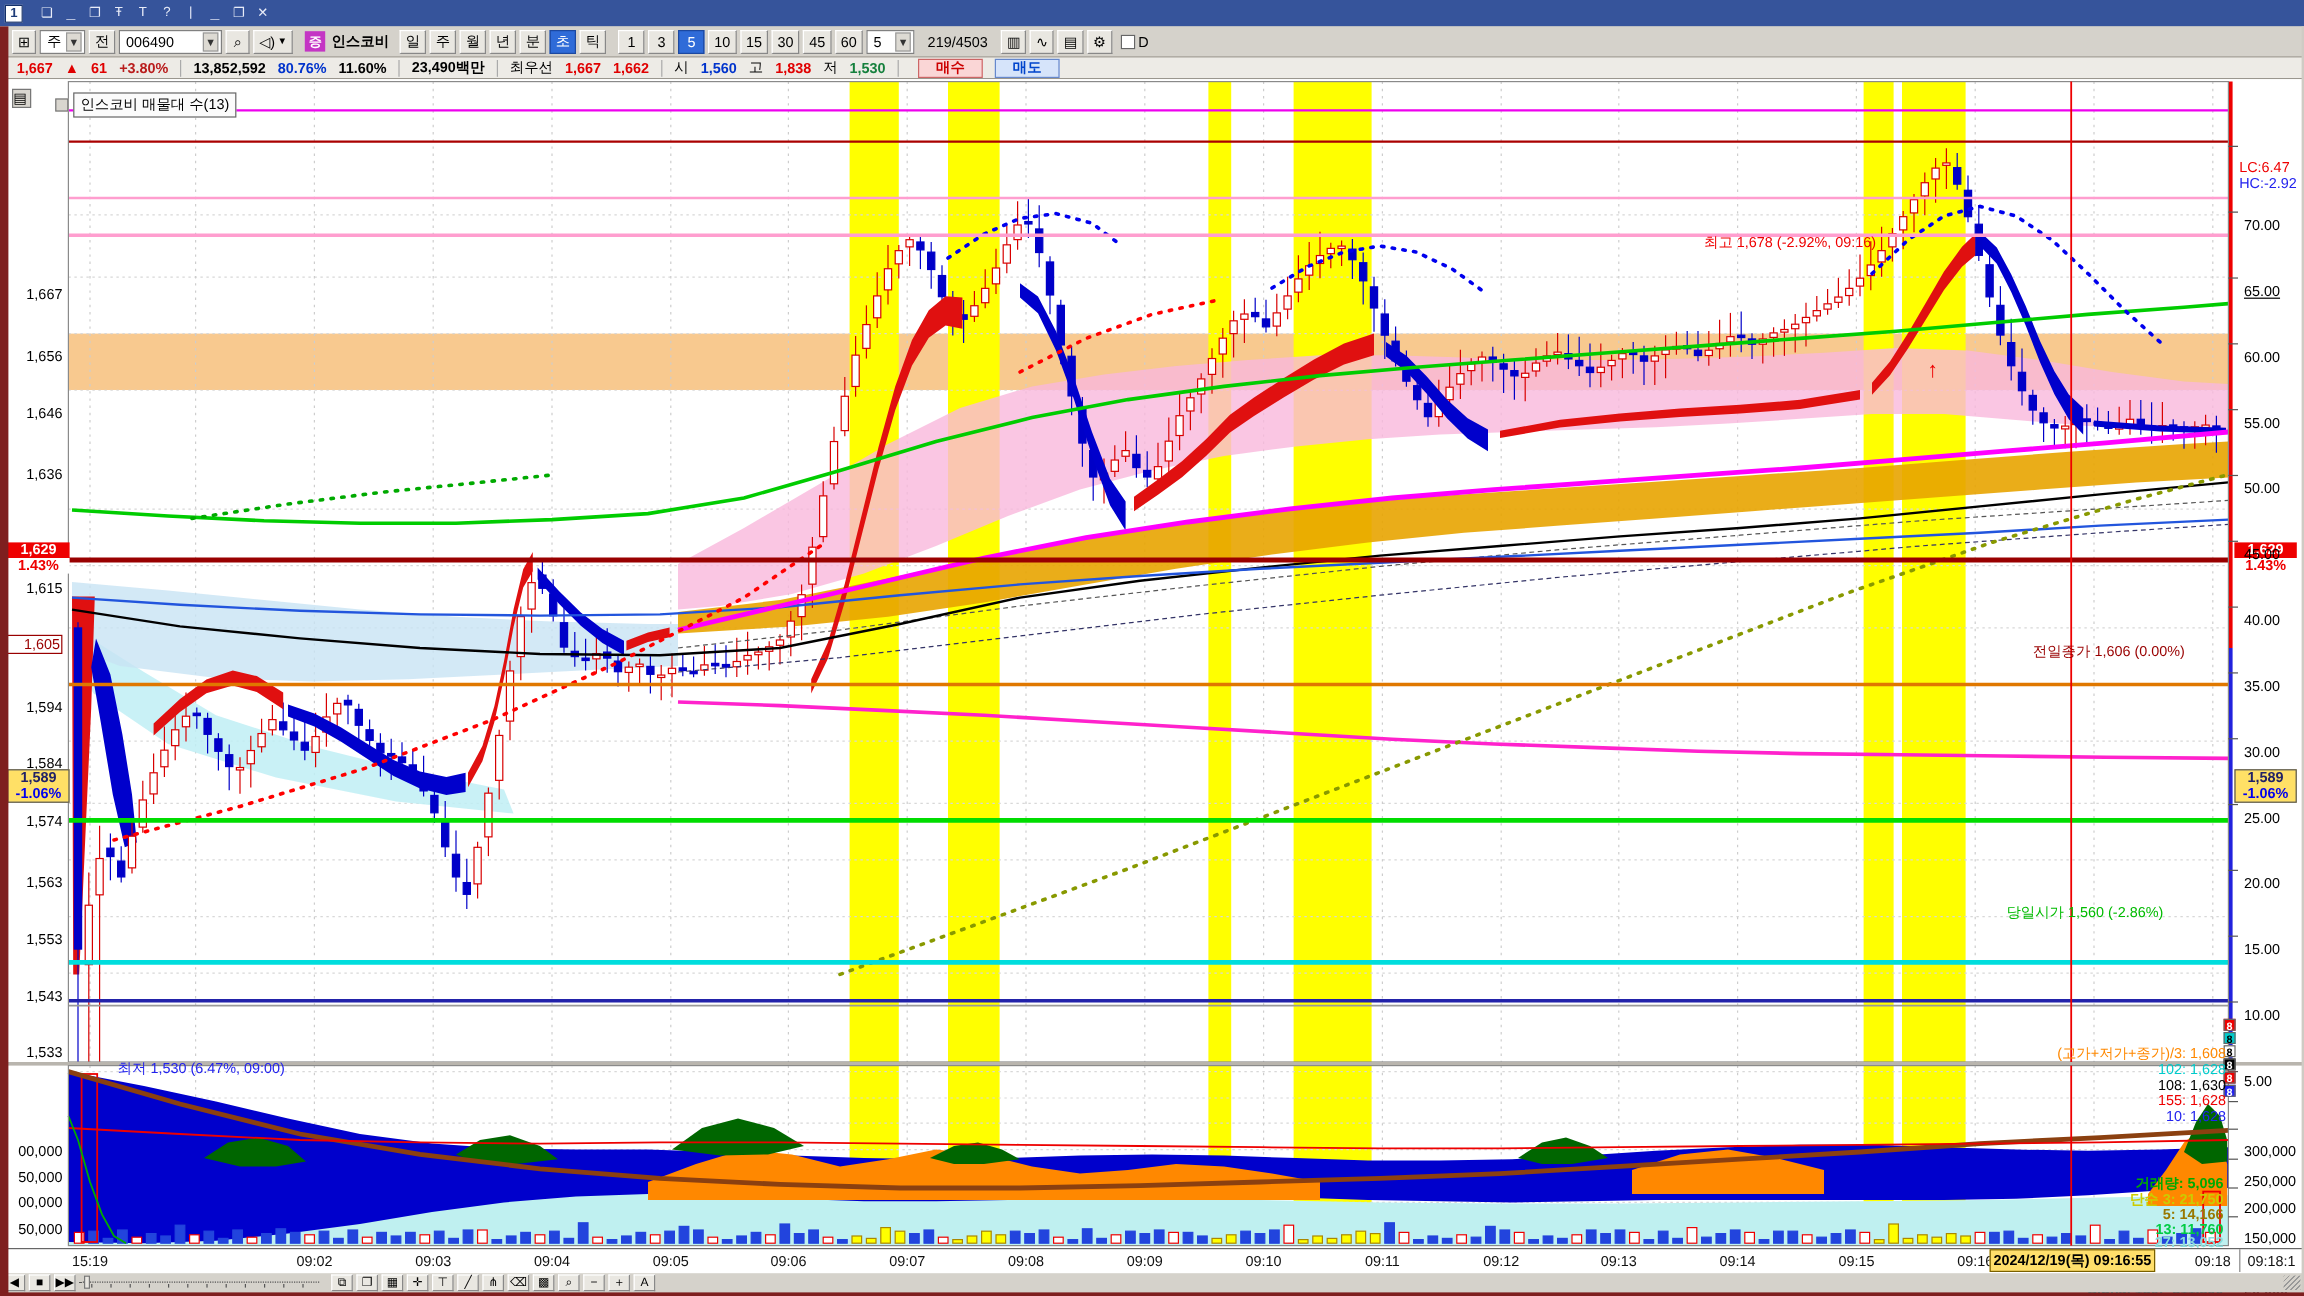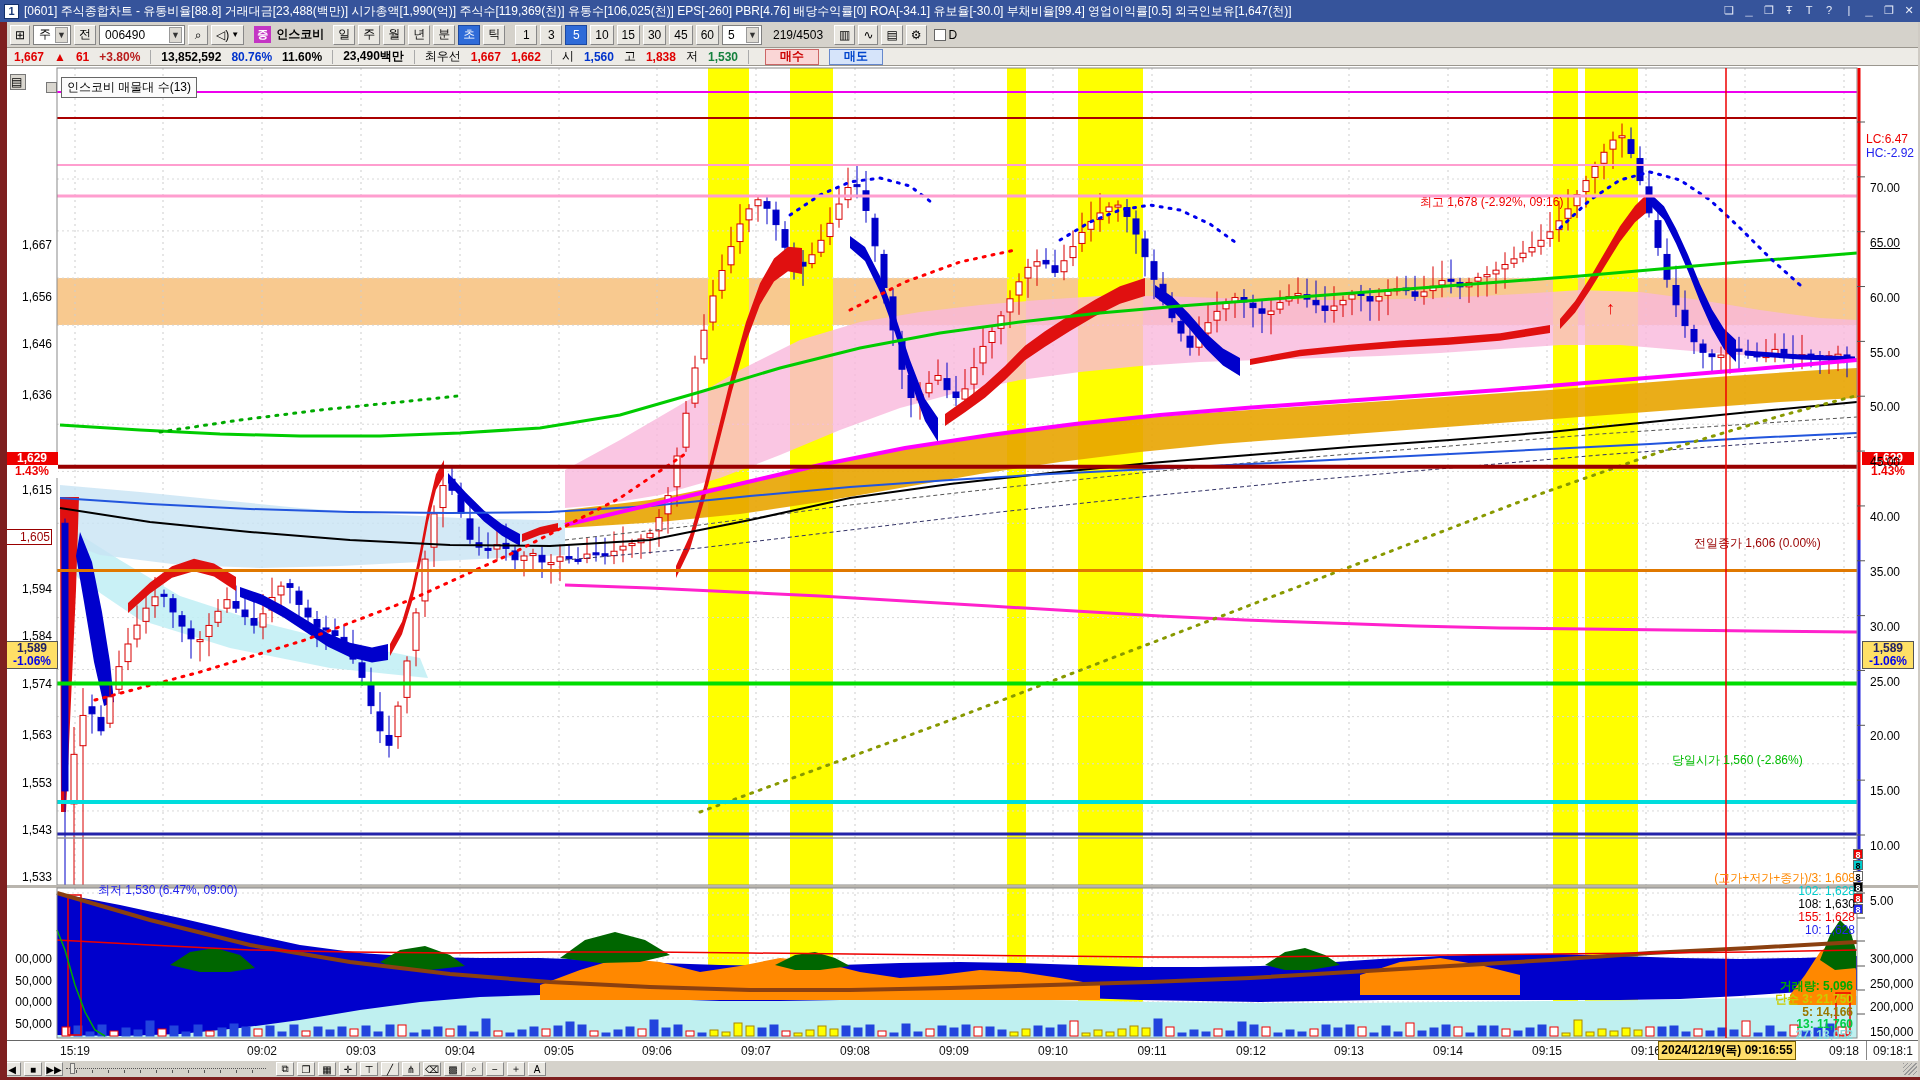--- a/index.html
+++ b/index.html
@@ -55,21 +55,20 @@
   .etag{position:absolute;width:10px;height:10px;font-size:9px;line-height:10px;text-align:center;font-weight:bold;}
   svg{position:absolute;}
 </style>
 </head>
 <body>
 
 <div class="screen">
 
   <div class="abs titlebar">
     <div class="titlebadge">1</div>
-    <div class="titletext">[0601] 주식종합차트 - 유통비율[88.8] 거래대금[23,488(백만)] 시가총액[1,990(억)] 주식수[119,369(천)] 유통수[106,025(천)] EPS[-260] PBR[4.76] 배당수익률[0] ROA[-34.1] 유보율[-30.0] 부채비율[99.4] 영업이익률[0.5] 외국인보유[1,647(천)]</div>
     <div class="wctl" id="wctl">
         <span>❏</span>
         <span>＿</span>
         <span>❐</span>
         <span>Ŧ</span>
         <span>T</span>
         <span>?</span>
         <span>|</span>
         <span>＿</span>
         <span>❐</span>

